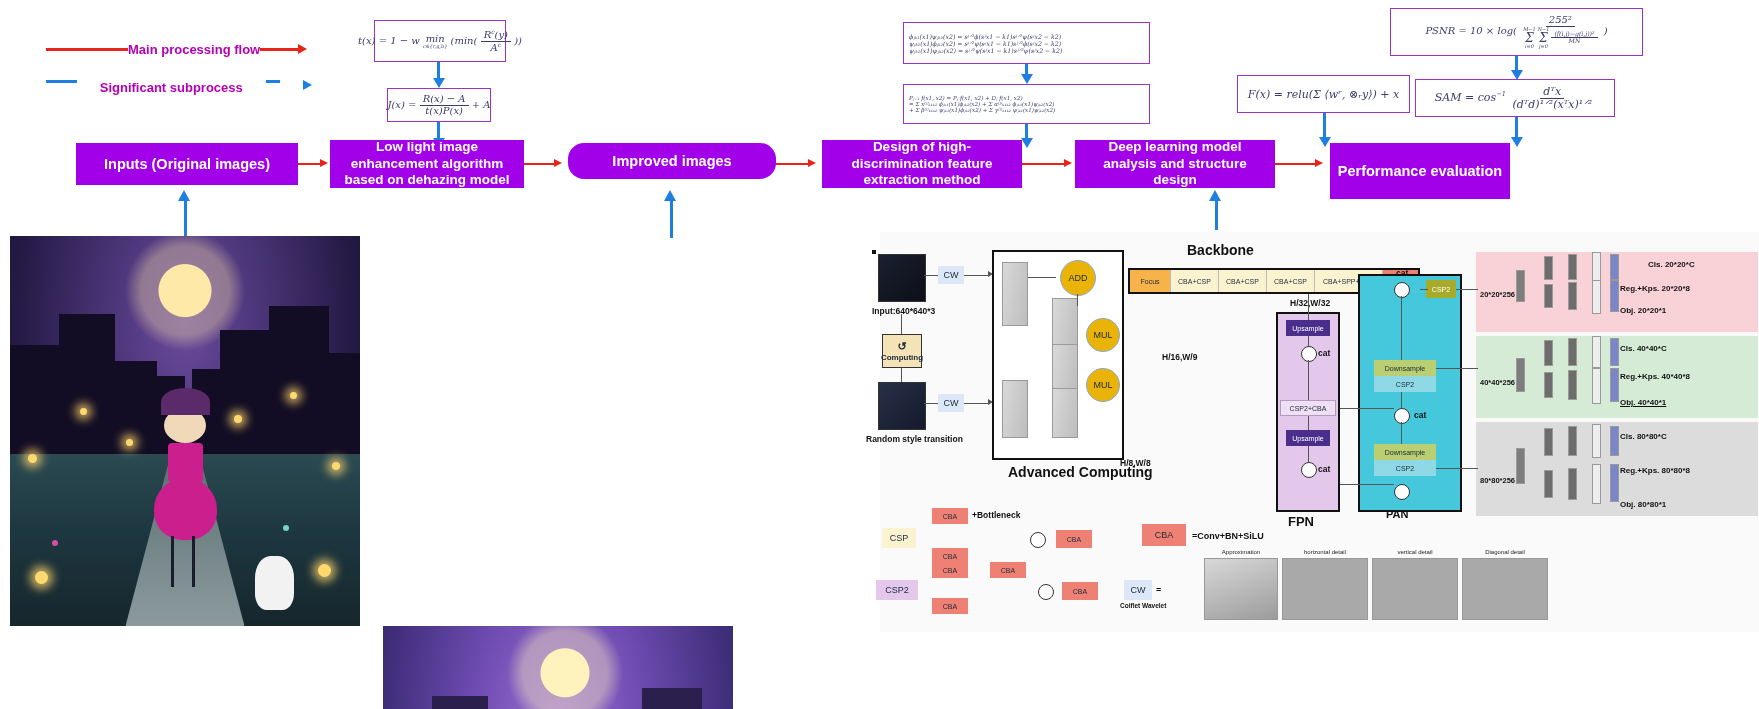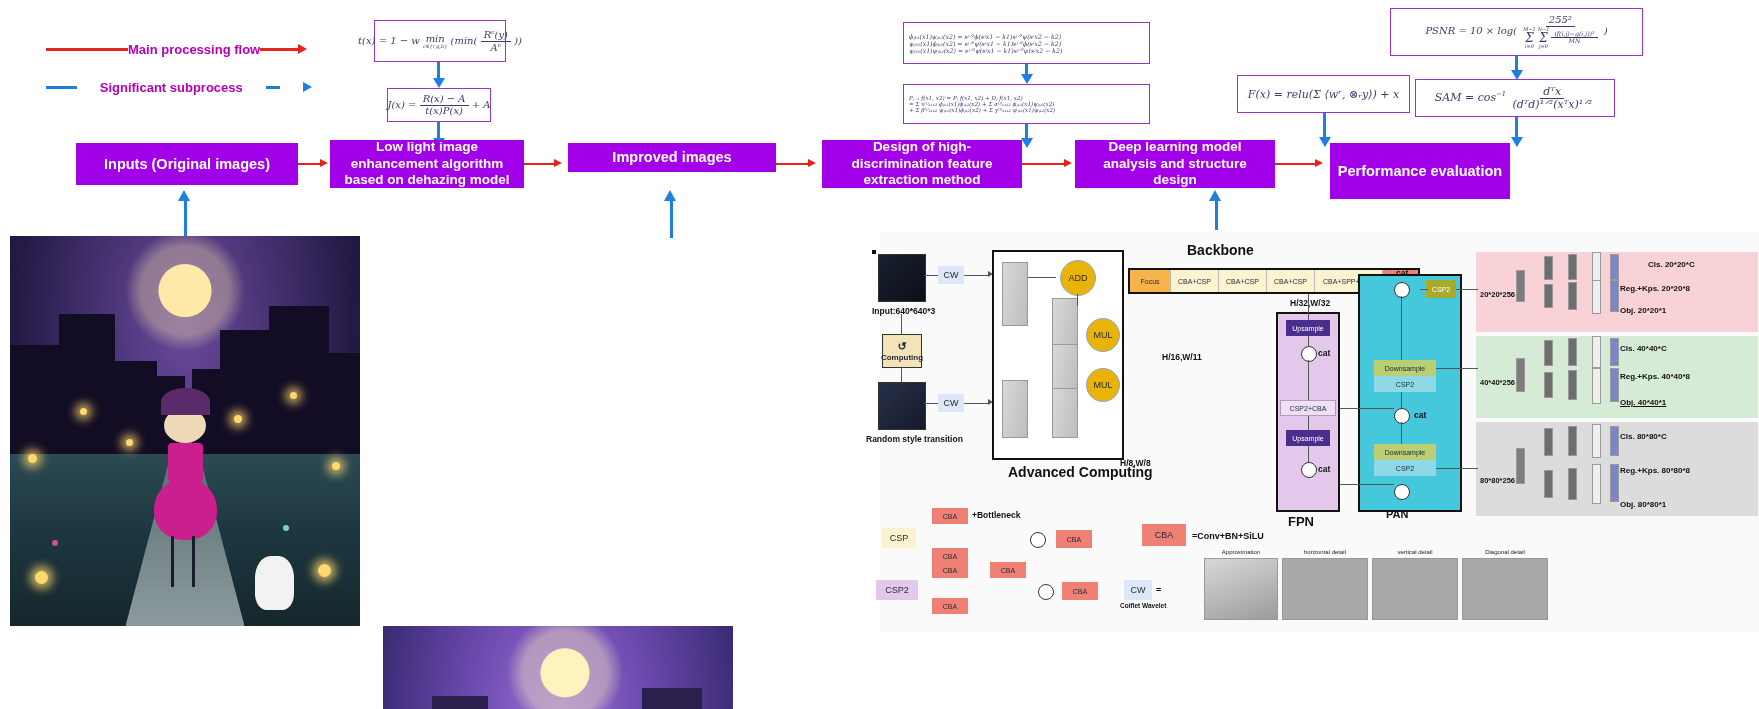--- a/index.html
+++ b/index.html
@@ -86,21 +86,21 @@
 </head>
 <body>
 
 <div class="abs" style="left:46px;top:42px;width:266px;height:14px;display:flex;align-items:center;">
   <div class="legend-line" style="background:#e8231a;width:82px;"></div>
   <div class="legend-label">Main processing flow</div>
   <div class="legend-line" style="background:#e8231a;width:38px;"></div>
   <div class="legend-arrow" style="border-left:9px solid #e8231a;"></div>
 </div>
 
-<div class="abs" style="left:46px;top:80px;width:266px;height:14px;display:flex;align-items:center;gap:23px;">
+<div class="abs" style="left:46px;top:80px;width:266px;height:14px;display:flex;gap:23px;">
   <div class="legend-line" style="background:#1f7fe0;width:82px;"></div>
   <div class="legend-label">Significant subprocess</div>
   <div class="legend-line" style="background:#1f7fe0;width:38px;"></div>
   <div class="legend-arrow" style="border-left:9px solid #1f7fe0;"></div>
 </div>
 
 <div class="fbox abs" style="left:374px;top:20px;width:132px;height:42px;font-size:10px;">
   <span class="math">
     <span>t(x) = 1 − w</span>
     <span class="under">
@@ -198,21 +198,21 @@
 </div>
 <div class="abs hline-red" style="left:298px;top:163px;width:22px;"></div>
 <div class="abs arrow-red-r" style="left:320px;top:159px;"></div>
 
 <div class="pbox abs" style="left:330px;top:140px;width:194px;height:48px;font-size:13.5px;">
   <span>Low light image enhancement algorithm based on dehazing model</span>
 </div>
 <div class="abs hline-red" style="left:524px;top:163px;width:30px;"></div>
 <div class="abs arrow-red-r" style="left:554px;top:159px;"></div>
 
-<div class="pbox abs" style="left:568px;top:143px;width:208px;height:29px;">
+<div class="pbox abs" style="left:568px;top:143px;width:208px;height:36px;border-radius:16px;">
   <span>Improved images</span>
 </div>
 <div class="abs hline-red" style="left:776px;top:163px;width:32px;"></div>
 <div class="abs arrow-red-r" style="left:808px;top:159px;"></div>
 
 <div class="pbox abs" style="left:822px;top:140px;width:200px;height:48px;font-size:13.5px;">
   <span>Design of high-discrimination feature extraction method</span>
 </div>
 <div class="abs hline-red" style="left:1022px;top:163px;width:42px;"></div>
 <div class="abs arrow-red-r" style="left:1064px;top:159px;"></div>
@@ -316,21 +316,21 @@
   <div class="panel" style="left:248px;top:36px;width:292px;height:26px;background:#fff;">
     <div class="nblk" style="left:0;top:0;width:40px;height:100%;background:#f7b24a;font-size:7px;">Focus</div>
     <div class="nblk" style="left:40px;top:0;width:48px;height:100%;background:#fbf3cf;border-left:1px solid #bbb;font-size:7px;">CBA+CSP</div>
     <div class="nblk" style="left:88px;top:0;width:48px;height:100%;background:#fbf3cf;border-left:1px solid #bbb;font-size:7px;">CBA+CSP</div>
     <div class="nblk" style="left:136px;top:0;width:48px;height:100%;background:#fbf3cf;border-left:1px solid #bbb;font-size:7px;">CBA+CSP</div>
     <div class="nblk" style="left:184px;top:0;width:68px;height:100%;background:#fbf3cf;border-left:1px solid #bbb;font-size:7px;">CBA+SPP+CSP</div>
     <div class="nblk" style="left:252px;top:0;width:36px;height:100%;background:#ef8174;border-left:1px solid #bbb;font-size:7px;">CBA</div>
   </div>
 
   <div class="lbl" style="left:410px;top:66px;">H/32,W/32</div>
-  <div class="lbl" style="left:282px;top:120px;">H/16,W/11</div>
+  <div class="lbl" style="left:282px;top:120px;">H/16,W/9</div>
   <div class="lbl" style="left:240px;top:226px;">H/8,W/8</div>
 
   <div class="panel" style="left:396px;top:80px;width:64px;height:200px;background:#e3c8ec;"></div>
   <div class="nblk" style="left:406px;top:88px;width:44px;height:16px;background:#4a2e8c;color:#fff;font-size:7px;">Upsample</div>
   <div class="cat" style="left:421px;top:114px;"></div>
   <div class="lbl" style="left:438px;top:116px;">cat</div>
   <div class="nblk" style="left:400px;top:168px;width:56px;height:16px;background:#efe0f5;border:1px solid #b39ac0;font-size:7px;">CSP2+CBA</div>
   <div class="nblk" style="left:406px;top:198px;width:44px;height:16px;background:#4a2e8c;color:#fff;font-size:7px;">Upsample</div>
   <div class="cat" style="left:421px;top:230px;"></div>
   <div class="lbl" style="left:438px;top:232px;">cat</div>

